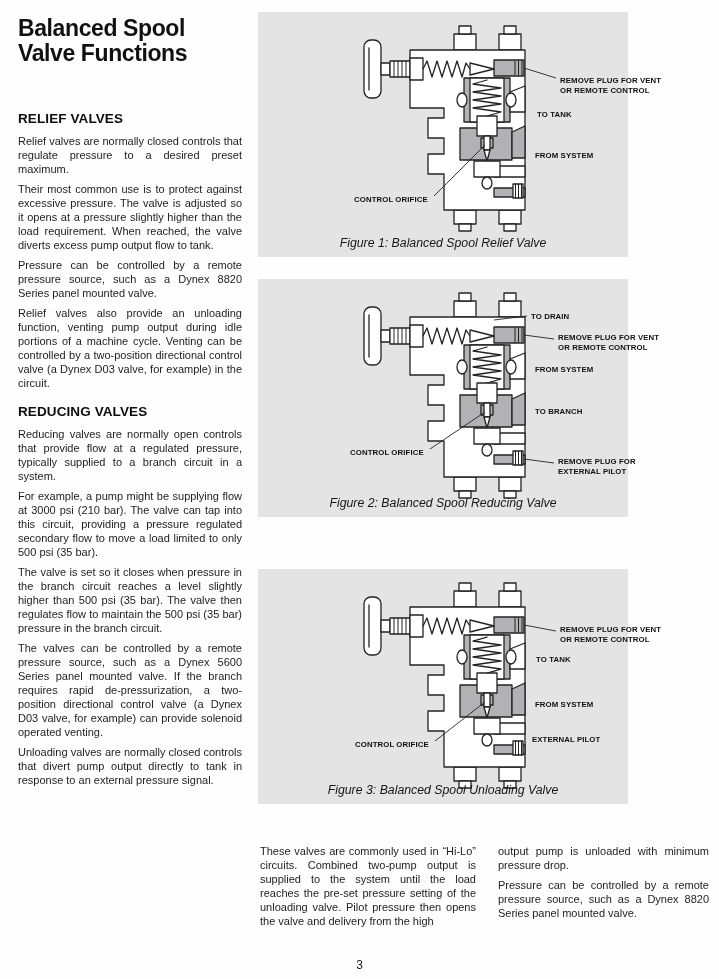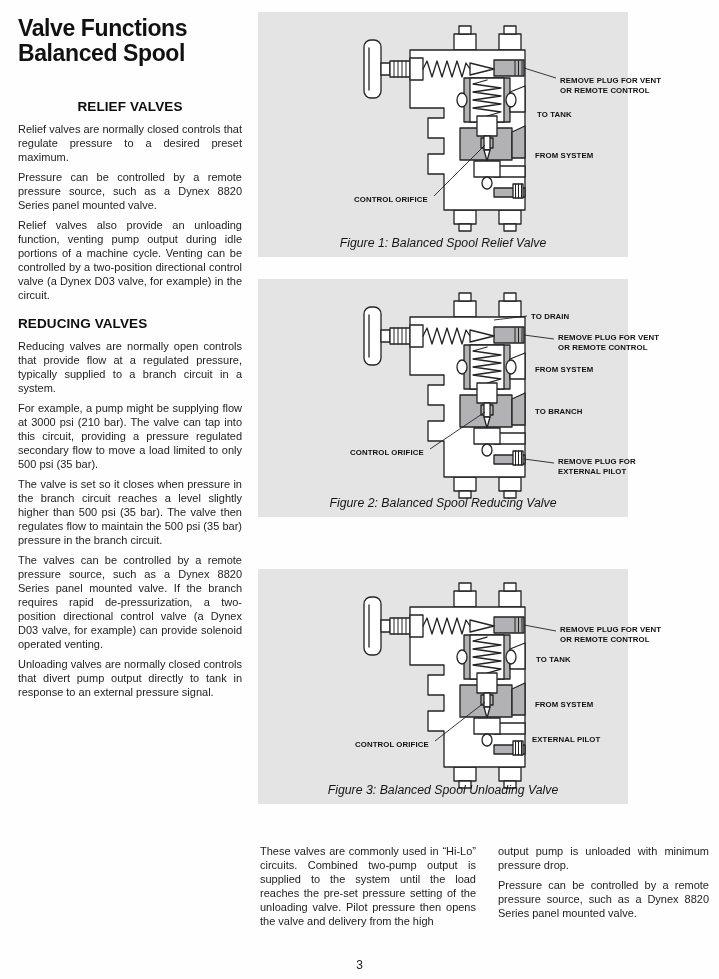--- a/index.html
+++ b/index.html
@@ -6,55 +6,56 @@
   .page{
     position:relative;width:719px;height:979px;background:#fefefe;
     font-family:"Liberation Sans","DejaVu Sans",sans-serif;color:var(--ink,#1d1d1d);
     overflow:hidden;margin:0 auto;
   }
   .doc-title{position:absolute;left:18px;top:16px;margin:0;font-size:23px;line-height:25px;
     font-weight:700;letter-spacing:-0.4px;color:#111;}
   .doc-title .tl{display:block;}
   .col-left{position:absolute;left:18px;top:99px;width:224px;}
   .col-left h2{margin:14px 0 8px 0;font-size:13.5px;letter-spacing:0.1px;color:#0d0d0d;}
-  .col-left h2:first-child{margin-top:0;text-align:center;}
+  .col-left h2:first-child{margin-top:12px;}
   p.body-par{margin:0 0 6px 0;font-size:11px;line-height:14px;text-align:justify;}
   .fig-panel{position:absolute;left:258px;width:370px;background:var(--panel-bg,#e4e4e5);}
   .fig-panel svg{position:absolute;left:0;top:2px;width:450px;height:218px;display:block;}
   .caption{position:absolute;left:0;right:0;bottom:7px;text-align:center;
     font-style:italic;font-size:12.3px;color:#161616;}
   svg .wh{fill:#ffffff;}
   svg .gy{fill:var(--dgray,#b2b2b5);}
   svg .ld{stroke:#232323;stroke-width:0.9;fill:none;}
   svg .lbl{font-family:"Liberation Sans","DejaVu Sans",sans-serif;font-size:7.8px;
     font-weight:700;fill:#101010;letter-spacing:0.1px;}
   .col-mid{position:absolute;left:260px;top:844px;width:216px;}
   .col-right{position:absolute;left:498px;top:844px;width:211px;}
   .page-num{position:absolute;left:0;top:958px;width:719px;text-align:center;font-size:12px;}
 </style>
 </head>
 <body>
 
 <div class="page" style="--panel-bg: #e4e4e5; --dgray: #b2b2b5; --ink: #1d1d1d;">
 
   <h1 class="doc-title">
+    <span class="tl">Balanced Spool</span>
     <span class="tl">Valve Functions</span>
-    <span class="tl">Balanced Spool</span>
   </h1>
 
   <div class="col-left">
     <h2>RELIEF VALVES</h2>
     <p class="body-par">Relief valves are normally closed controls that regulate pressure to a desired preset maximum.</p>
+    <p class="body-par">Their most common use is to protect against excessive pressure. The valve is adjusted so it opens at a pressure slightly higher than the load requirement. When reached, the valve diverts excess pump output flow to tank.</p>
     <p class="body-par">Pressure can be controlled by a remote pressure source, such as a Dynex 8820 Series panel mounted valve.</p>
     <p class="body-par">Relief valves also provide an unloading function, venting pump output during idle portions of a machine cycle. Venting can be controlled by a two-position directional control valve (a Dynex D03 valve, for example) in the circuit.</p>
     <h2>REDUCING VALVES</h2>
     <p class="body-par">Reducing valves are normally open controls that provide flow at a regulated pressure, typically supplied to a branch circuit in a system.</p>
     <p class="body-par">For example, a pump might be supplying flow at 3000 psi (210 bar). The valve can tap into this circuit, providing a pressure regulated secondary flow to move a load limited to only 500 psi (35 bar).</p>
     <p class="body-par">The valve is set so it closes when pressure in the branch circuit reaches a level slightly higher than 500 psi (35 bar). The valve then regulates flow to maintain the 500 psi (35 bar) pressure in the branch circuit.</p>
-    <p class="body-par">The valves can be controlled by a remote pressure source, such as a Dynex 8820 Series panel mounted valve. If the branch requires rapid de-pressurization, a two-position directional control valve (a Dynex D03 valve, for example) can provide solenoid operated venting.</p>
+    <p class="body-par">The valves can be controlled by a remote pressure source, such as a Dynex 5600 Series panel mounted valve. If the branch requires rapid de-pressurization, a two-position directional control valve (a Dynex D03 valve, for example) can provide solenoid operated venting.</p>
     <p class="body-par">Unloading valves are normally closed controls that divert pump output directly to tank in response to an external pressure signal.</p>
   </div>
 
   <div class="fig-panel" id="fig0" style="top:12px;height:245px;">
     <svg viewBox="0 0 450 218">
 <g stroke="#232323" stroke-width="1.3" fill="none" stroke-linejoin="round" stroke-linecap="round">
   <rect class="wh" x="196" y="20" width="22" height="16"></rect>
           <rect class="wh" x="201" y="12" width="12" height="8"></rect>
   <rect class="wh" x="241" y="20" width="22" height="16"></rect>
           <rect class="wh" x="246" y="12" width="12" height="8"></rect>

